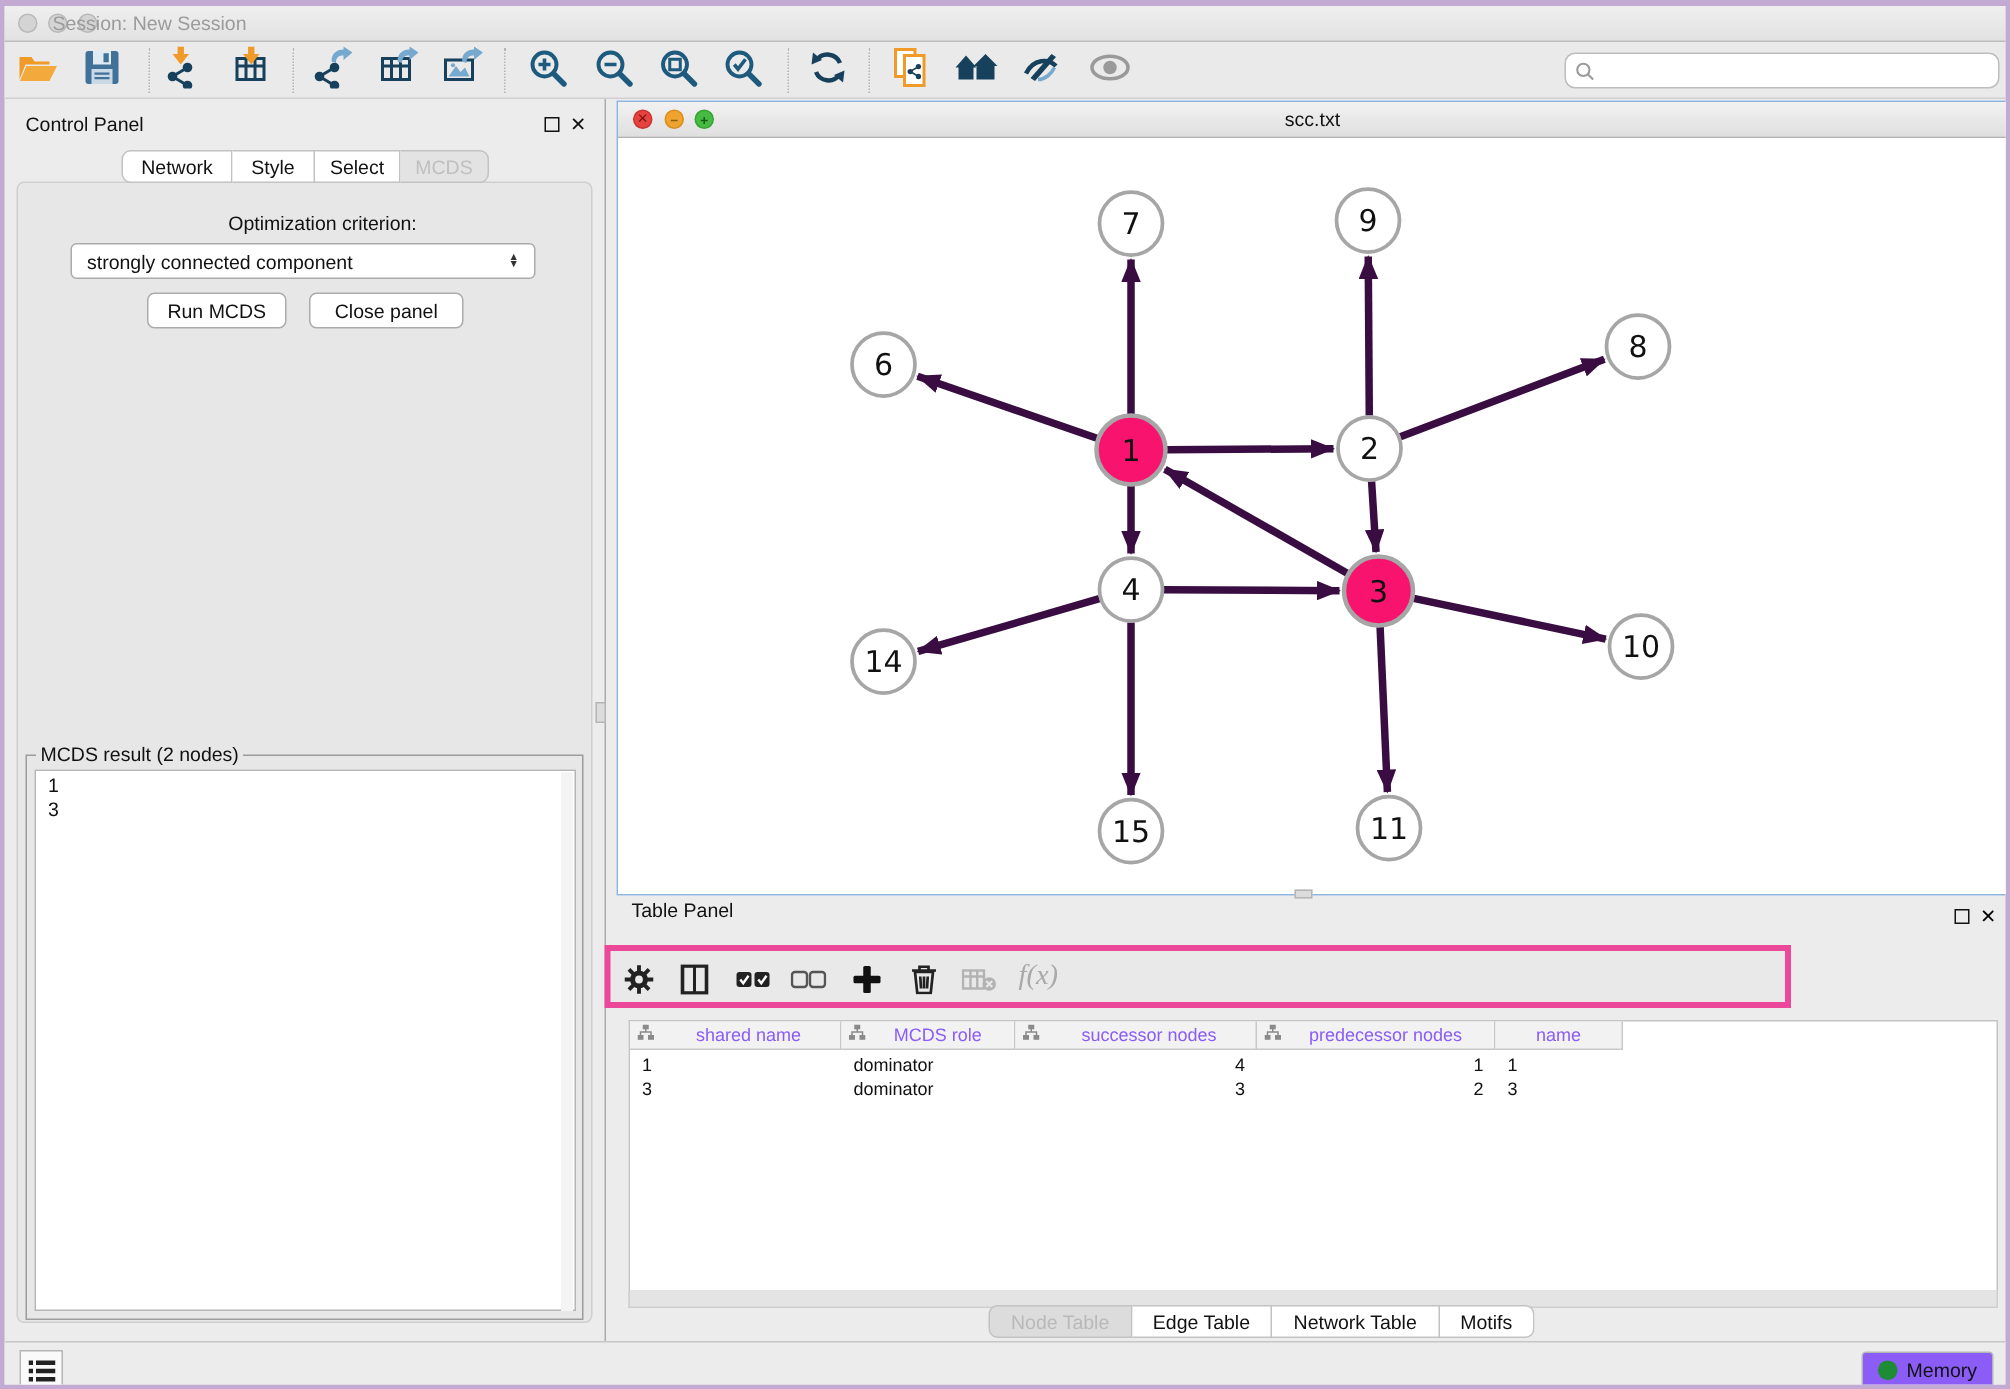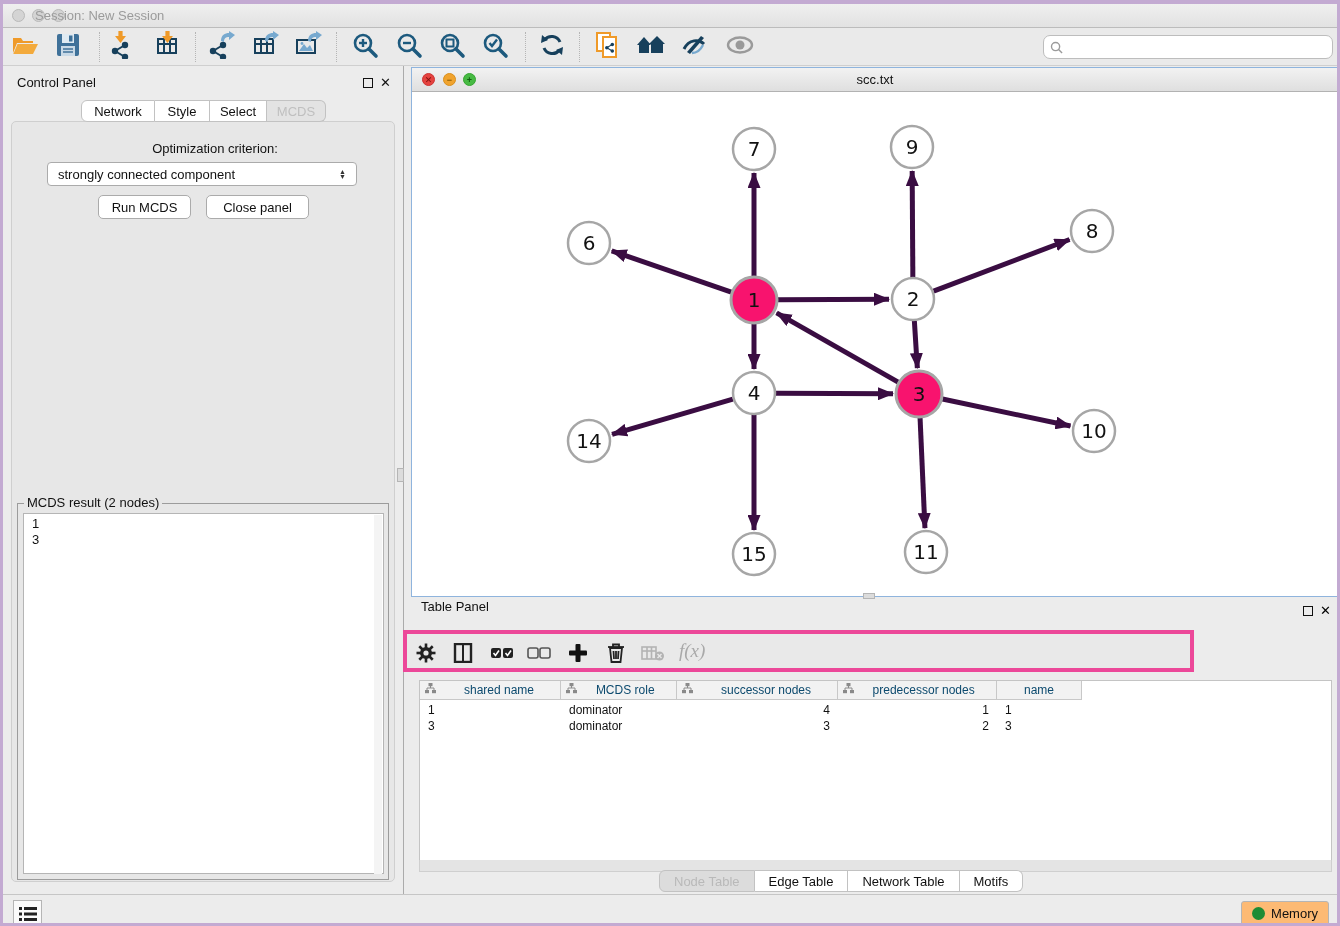--- a/index.html
+++ b/index.html
@@ -89,42 +89,42 @@
     border:4px solid #ec4899; }
   .tpt-btn { position:absolute; top:5px; width:32px; height:32px; display:flex;
     align-items:center; justify-content:center; }
   #fx-label { position:absolute; left:272px; top:6px; font-family:"Liberation Serif","DejaVu Serif",serif;
     font-style:italic; font-size:19px; color:#a9a9a9; }
   #tp-table { left:416px; top:676px; width:913px; height:192px; background:#fff;
     border:1px solid #c4c4c4; border-bottom:none; }
   #tp-header { position:absolute; left:0; top:0; height:19px; display:flex; }
   .th-cell { height:19px; background:#f2f2f2; border-right:1px solid #c8c8c8;
     border-bottom:1px solid #c8c8c8; display:flex; align-items:center;
-    font-size:12px; color:#0c4a6e; }
+    font-size:12px; color:#8b5cf6; }
   .th-icon { margin-left:5px; margin-right:auto; }
   .th-label { margin:0 auto; padding:0 4px; }
   .tr-row { position:absolute; left:0; height:16px; display:flex; font-size:12px; color:#111; }
   .td-cell { height:16px; display:flex; align-items:center; padding:0 8px; }
   #tp-hscroll { left:416px; top:856px; width:913px; height:12px; background:#e4e4e4;
     border:1px solid #cfcfcf; border-top:none; }
   #tp-tabs { left:656px; top:866px; height:22px; display:flex;align-items:center; }
   .tp-tab { height:22px; border:1px solid #c2c2c2; border-left:none; background:#fff;
     font-size:13px; color:#111; display:flex; align-items:center; justify-content:center;
     padding:0 14px; }
   .tp-tab:first-child { border-left:1px solid #c2c2c2; border-radius:6px 0 0 6px; }
   .tp-tab:last-child { border-radius:0 6px 6px 0; }
   .tp-tab.sel { background:#dcdcdc; color:#b9b9b9; }
 
   
   #statusbar { left:0; top:890px; width:1334px; height:33px; background:#ececec;
     border-top:1px solid #c6c6c6; }
   #list-btn { position:absolute; left:10px; top:5px; width:29px; height:27px;
     background:#fafafa; border:1px solid #b5b5b5; display:flex; align-items:center;
     justify-content:center; }
-  #memory-btn { position:absolute; right:8px; top:6px; height:25px; background:#fdba74;
+  #memory-btn { position:absolute; right:8px; top:6px; height:25px; background:#8b5cf6;
     border:1px solid #b5b5b5; border-radius:3px; display:flex; align-items:center;
     padding:0 10px; font-size:13px; color:#111; gap:6px; }
   #memory-dot { width:13px; height:13px; border-radius:50%; background:#1d8c35; }
 </style>
 </head>
 <body>
 
 <div class="abs" id="titlebar">
   <span class="tl-dot" style="left:9px"></span>
   <span class="tl-dot" style="left:29px"></span>

